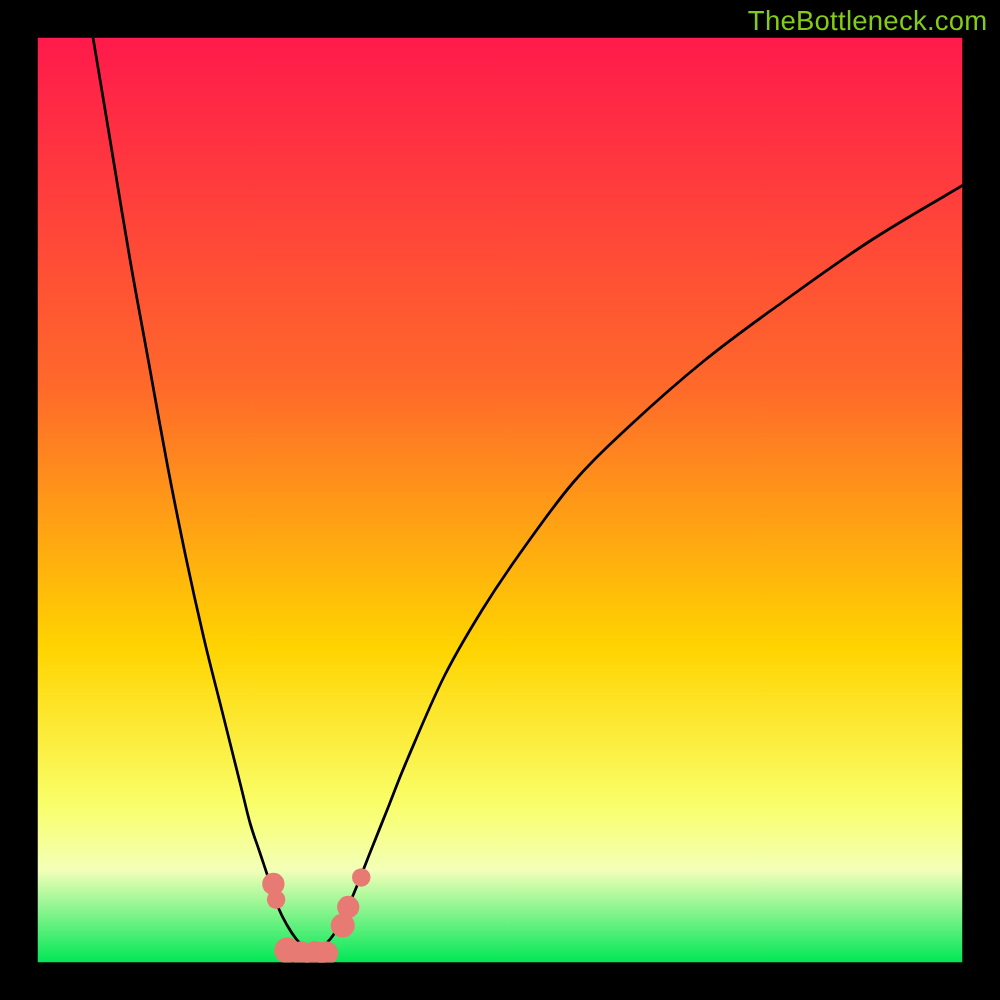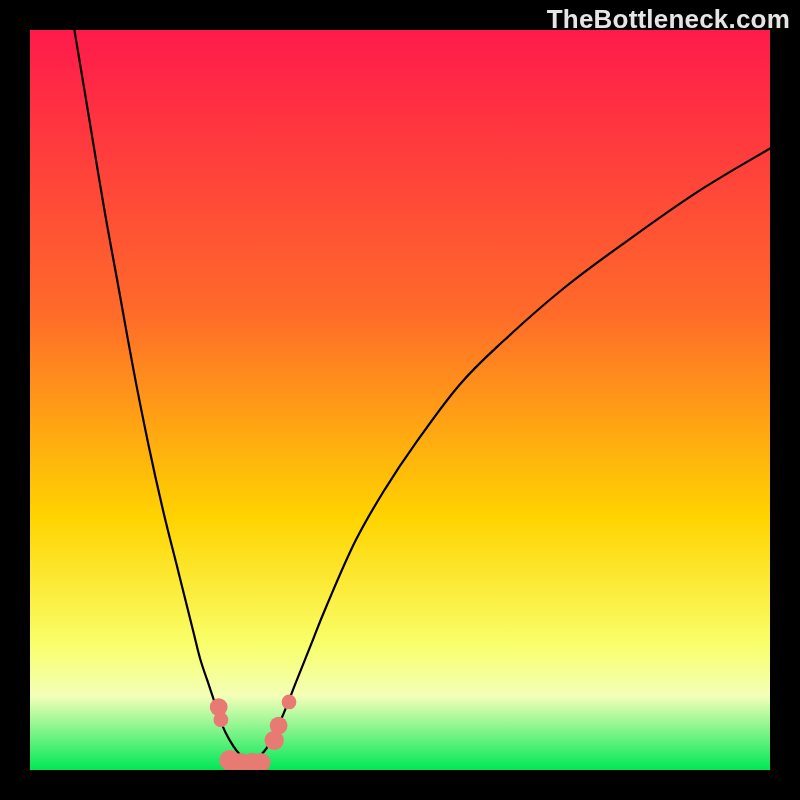--- a/index.html
+++ b/index.html
@@ -20,23 +20,23 @@
     position: absolute;
     left: 30px;
     top: 30px;
     width: 740px;
     height: 740px;
   }
   .watermark {
     position: absolute;
     top: 4px;
     right: 10px;
-    color: #e5e5e5;
-    font-size: 26px;
-    font-weight: 700;
+    color: #84cc16;
+    font-size: 22px;
+    font-weight: 400;
     letter-spacing: 0.2px;
   }
 </style>
 </head>
 <body>
 
 <div class="frame">
   <div class="watermark">TheBottleneck.com</div>
   <svg class="plot" viewBox="0 0 740 740" preserveAspectRatio="none">
     <defs>

